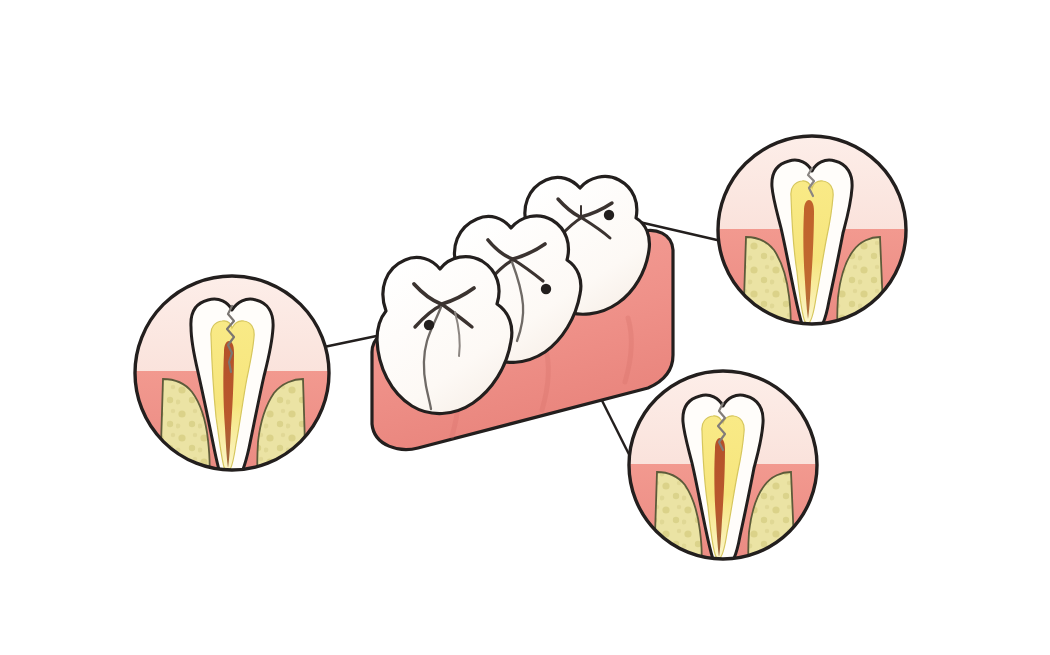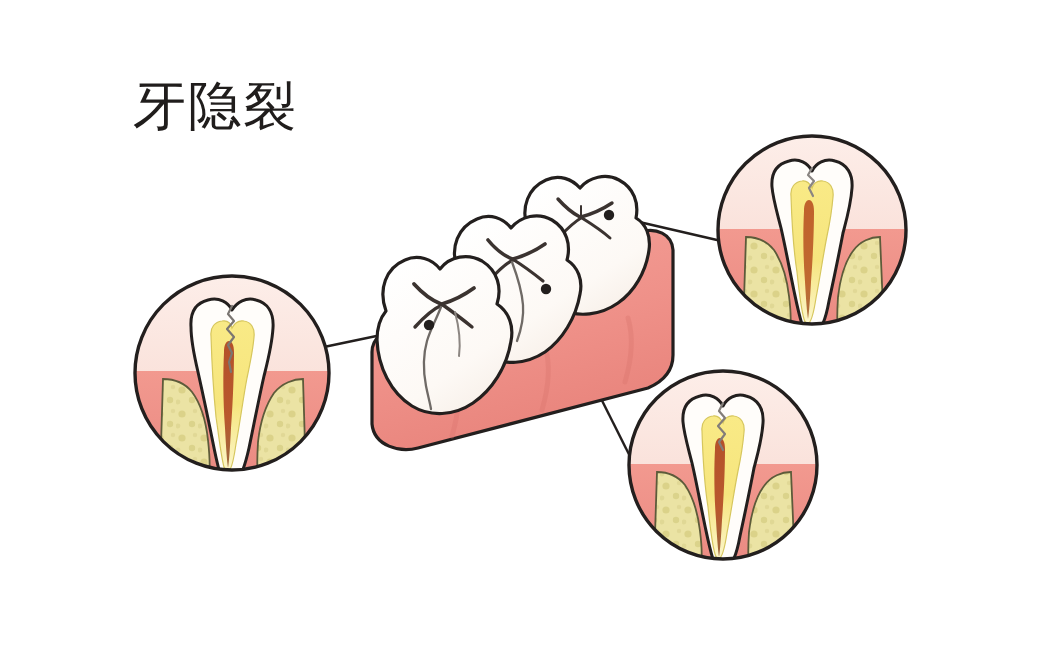--- a/index.html
+++ b/index.html
@@ -388,15 +388,14 @@
                  L 718 426
                  L 725 434
                  L 719 442
                  L 723 450" fill="none" stroke="#827d79" stroke-width="2.2" stroke-linejoin="round" stroke-linecap="round"></path>
       </g>
       <circle cx="723" cy="465" r="94" fill="none" stroke="#231f1e" stroke-width="3.4"></circle>
     </g>
 
   </svg>
 
-  <div id="figure-title">牙隐裂</div>
 
 </div>
 
 </body></html>

